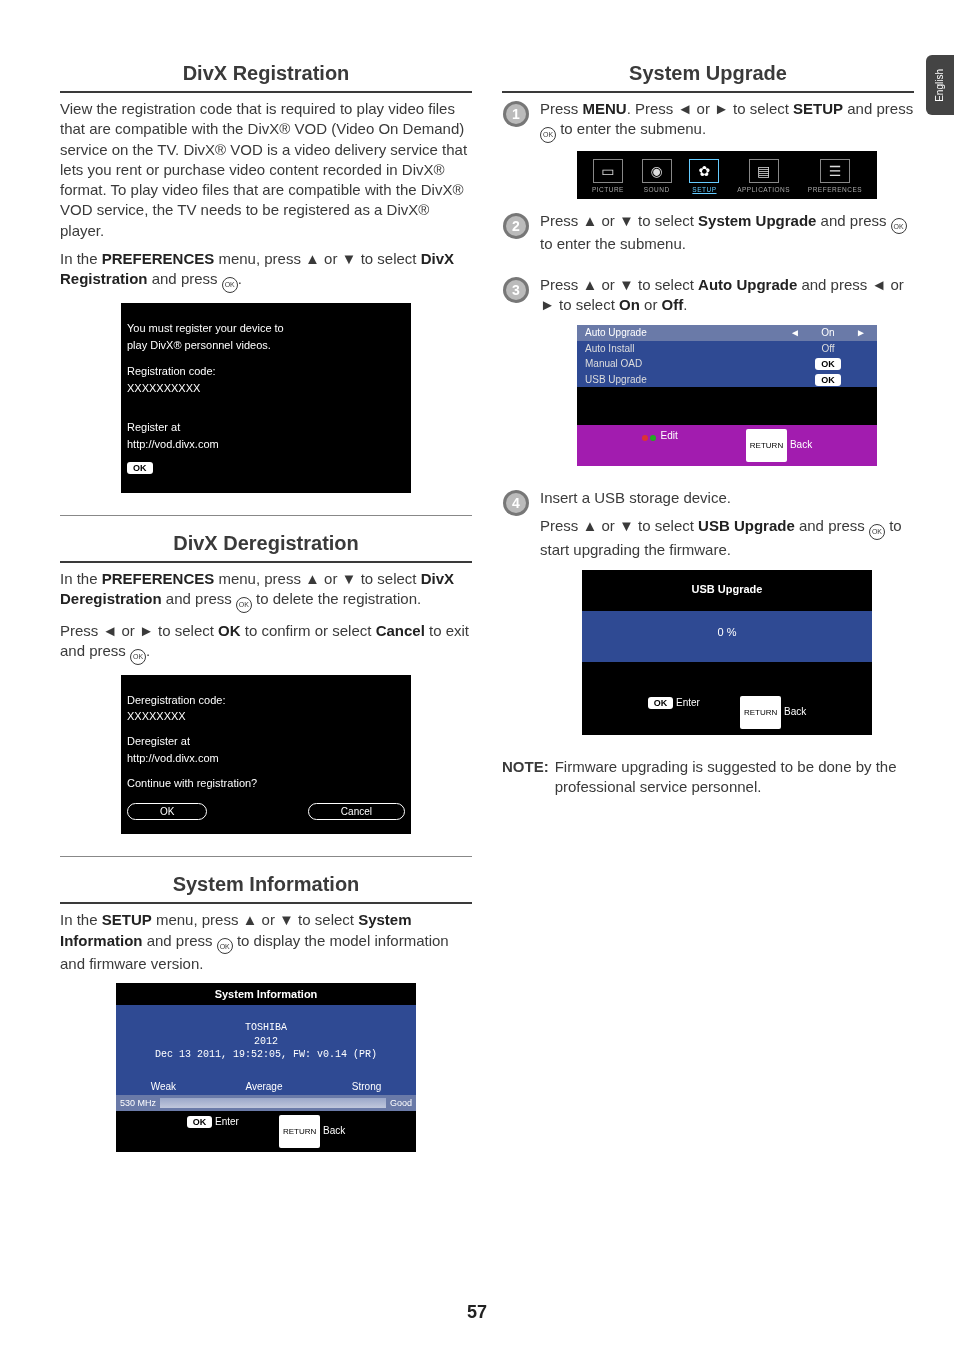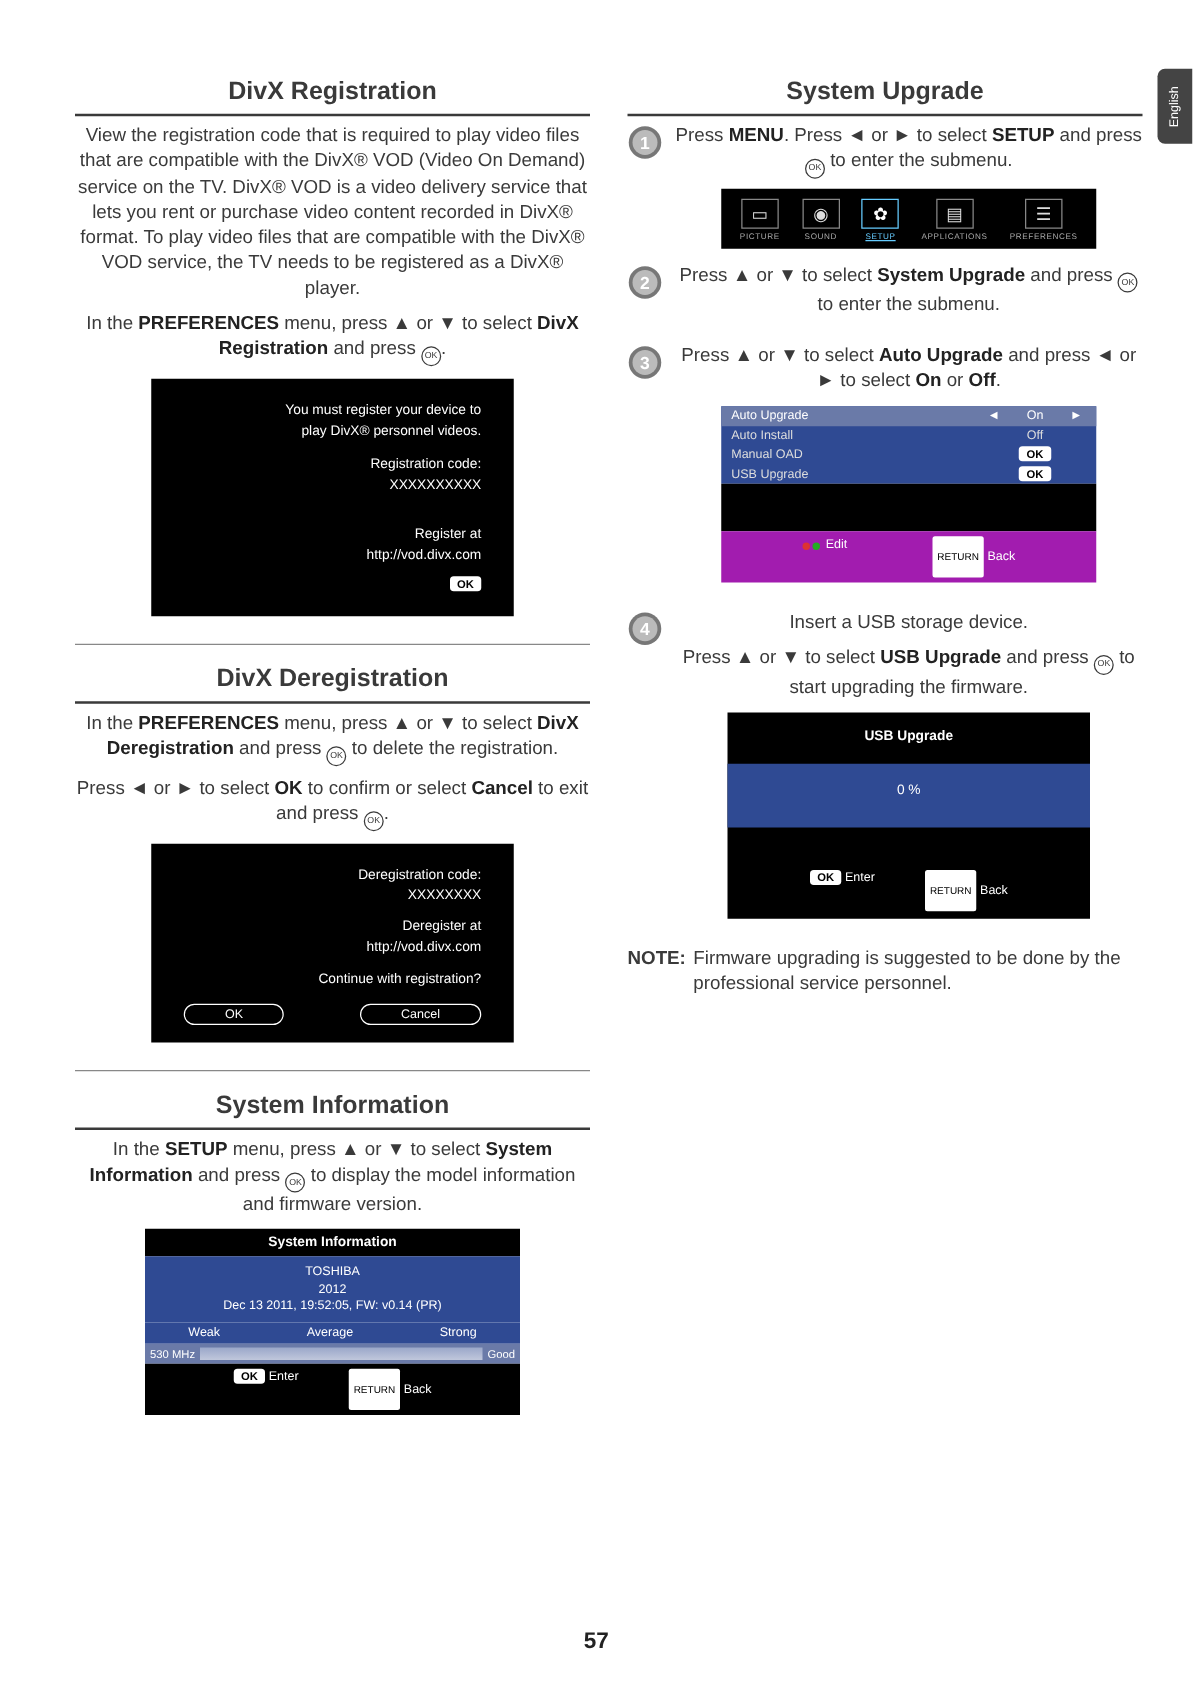--- a/index.html
+++ b/index.html
@@ -31,39 +31,39 @@
   .col { width: 415px; }
   .section-title {
     text-align: center;
     font-weight: bold;
     font-size: 20px;
     border-bottom: 2px solid #3a3a3a;
     padding-bottom: 4px;
     margin-bottom: 6px;
   }
   .hr { border-top: 1px solid #888; margin: 22px 0 14px; }
-  p { margin-bottom: 8px; text-align: center; }
+  p { margin-bottom: 8px; }
   b { font-weight: bold; color: #222; }
   .ok-inline {
     display: inline-flex;
     align-items: center;
     justify-content: center;
     border: 1.2px solid #3a3a3a;
     border-radius: 50%;
     width: 16px; height: 16px;
     font-size: 7px;
     vertical-align: -3px;
   }
 
   .osd {
     background: #000;
     color: #fff;
     font-size: 11px;
-    text-align: right;
-    padding: 12px 26px;
+    text-align: left;
+    padding: 12px 6px;
     margin: 10px auto;
   }
   .osd.narrow { width: 290px; }
   .osd-row { margin: 6px 0; }
   .ok-box {
     display: inline-block;
     background: #fff;
     color: #000;
     border-radius: 3px;
     padding: 0 6px;
@@ -86,21 +86,22 @@
     border: 1px solid #fff;
     border-radius: 10px;
     padding: 1px 32px;
     font-size: 10px;
   }
 
   .sysinfo-box { width: 300px; margin: 8px auto; }
   .sysinfo-title { background:#000; color:#fff; text-align:center; font-size:11px; font-weight:bold; padding:4px 0; }
   .sysinfo-mid {
     background:#2f4a93; color:#fff; text-align:center; font-size:10px;
-    padding: 6px 4px;
+    padding: 16px 4px;
+    font-family: Liberation Mono, monospace;
   }
   .sig-row { display:flex; justify-content:space-around; background:#2f4a93; color:#fff; font-size:10px; padding:2px 0; }
   .sig-bar {
     display:flex; align-items:center; background:#6a7aa8; color:#fff; font-size:9px;
     padding:2px 4px;
   }
   .sig-bar .fill { background: linear-gradient(#9aa7c9,#c0c7dc); height:10px; flex:1; margin:0 4px; }
   .sysinfo-foot {
     background:#000; color:#fff; font-size:10px; display:flex; justify-content:center; gap:40px; padding:4px 0;
   }

